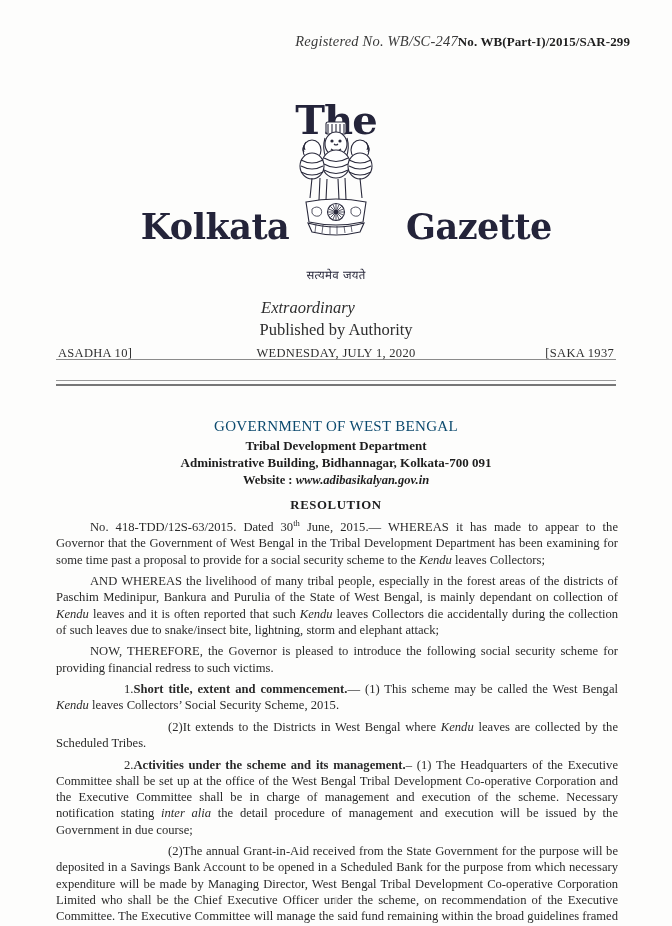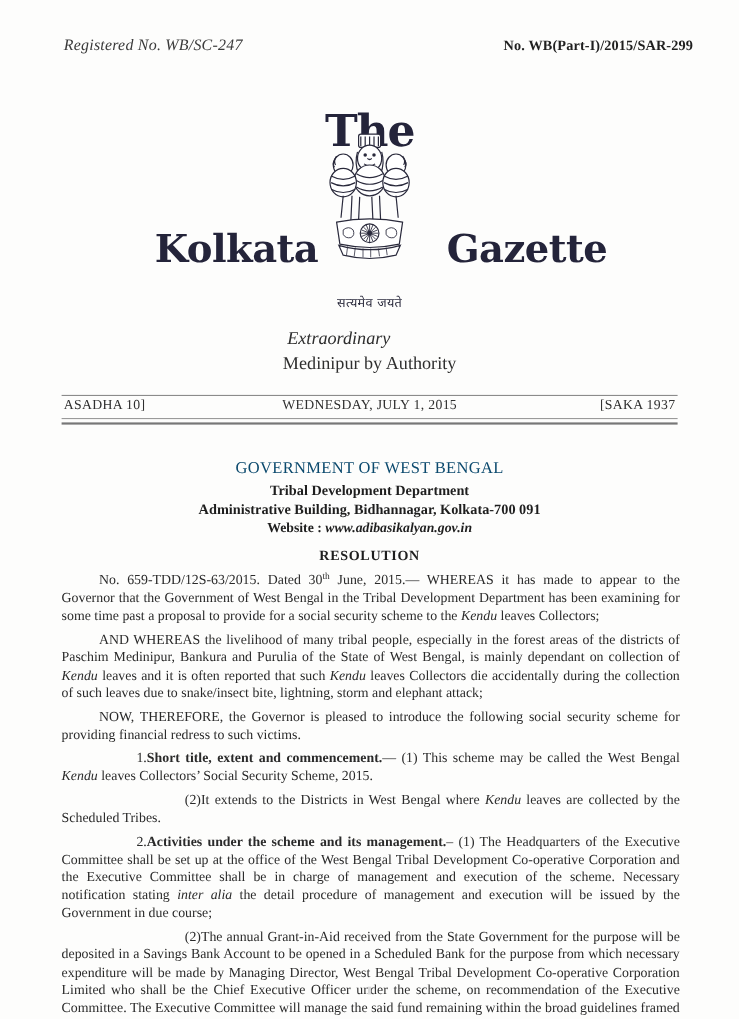--- a/index.html
+++ b/index.html
@@ -23,21 +23,21 @@
     box-sizing: border-box;
   }
 
   
   .reg-row {
     position: absolute;
     top: 33px;
     left: 58px;
     right: 42px;
     display: flex;
-    justify-content: space-between;
+    justify-content: flex-end;
     align-items: baseline;
   }
   .reg-left {
     font-style: italic;
     font-size: 14.5px;
     letter-spacing: 0.2px;
     color: #3a3a3a;
   }
   .reg-right {
     font-weight: bold;
@@ -142,21 +142,21 @@
   .rule-top {
     position: absolute;
     top: 359px;
     left: 56px;
     width: 560px;
     height: 1px;
     background: #8b8b8b;
   }
   .date-row {
     position: absolute;
-    top: 361px;
+    top: 346px;
     left: 58px;
     width: 556px;
     display: flex;
     justify-content: space-between;
     align-items: baseline;
     font-size: 12.5px;
     letter-spacing: 0.3px;
     color: #2f2f2f;
   }
   .date-center { position: absolute; left: 0; width: 556px; text-align: center; }
@@ -349,46 +349,46 @@
             <line x1="54" y1="110" x2="55" y2="117"></line>
             <line x1="61" y1="109" x2="62" y2="116"></line>
           </g>
         </g>
       </svg>
       <div class="emblem-motto">सत्यमेव जयते</div>
     </div>
   </div>
 
   <div class="extra">Extraordinary</div>
-  <div class="pub-auth">Medinipur by Authority</div>
+  <div class="pub-auth">Published by Authority</div>
 
   <div class="rule-top"></div>
   <div class="date-row">
     <span>ASADHA 10]</span>
-    <span class="date-center">WEDNESDAY, JULY  1, 2015</span>
+    <span class="date-center">WEDNESDAY, JULY  1, 2020</span>
     <span>[SAKA 1937</span>
   </div>
   <div class="rule-bot-thin"></div>
   <div class="rule-bot-thick"></div>
 
 
   <div class="gov-block">
     <div class="gov-title">GOVERNMENT OF WEST BENGAL</div>
     <div class="gov-dept">Tribal Development Department</div>
     <div class="gov-addr">Administrative Building, Bidhannagar, Kolkata-700 091</div>
     <div class="gov-web">
       <span>Website : </span><i>www.adibasikalyan.gov.in</i>
     </div>
   </div>
 
   <div class="resolution-head">RESOLUTION</div>
 
   <div class="body-col">
 
-    <p class="para indent"><span>No. 659-TDD/12S-63/2015. Dated 30</span><sup>th</sup><span> June, 2015.— </span><span>WHEREAS it has made to appear to the Governor that the Government of West Bengal in the Tribal Development Department has been examining for some time past a proposal to provide for a social security scheme to the </span><i>Kendu</i><span> leaves Collectors;</span></p>
+    <p class="para indent"><span>No. 418-TDD/12S-63/2015. Dated 30</span><sup>th</sup><span> June, 2015.— </span><span>WHEREAS it has made to appear to the Governor that the Government of West Bengal in the Tribal Development Department has been examining for some time past a proposal to provide for a social security scheme to the </span><i>Kendu</i><span> leaves Collectors;</span></p>
 
     <p class="para indent"><span>AND WHEREAS the livelihood of many tribal people, especially in the forest areas of the districts of Paschim Medinipur, Bankura and Purulia of the State of West Bengal, is mainly dependant on collection of </span><i>Kendu</i><span> leaves and it is often reported that such </span><i>Kendu</i><span> leaves Collectors die accidentally during the collection of such leaves due to snake/insect bite, lightning, storm and elephant attack;</span></p>
 
     <p class="para indent">NOW, THEREFORE, the Governor is pleased to introduce the following social security scheme for providing financial redress to such victims.</p>
 
 
     <p class="para indent"><span class="clause-no">1.</span><b class="run-in">Short title, extent and commencement.</b><span>— </span><span>(1) </span><span>This scheme may be called the West Bengal </span><i>Kendu</i><span> leaves Collectors’ Social Security Scheme, 2015.</span></p>
 
     <p class="para indent-more"><span class="clause-no">(2)</span><span>It extends to the Districts in West Bengal where </span><i>Kendu</i><span> leaves are collected by the Scheduled Tribes.</span></p>
 

